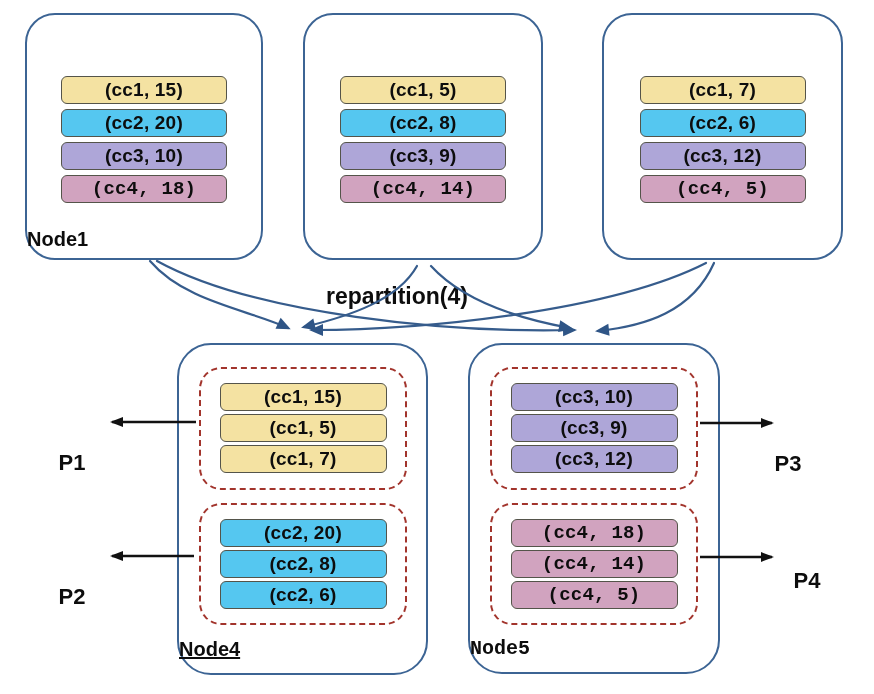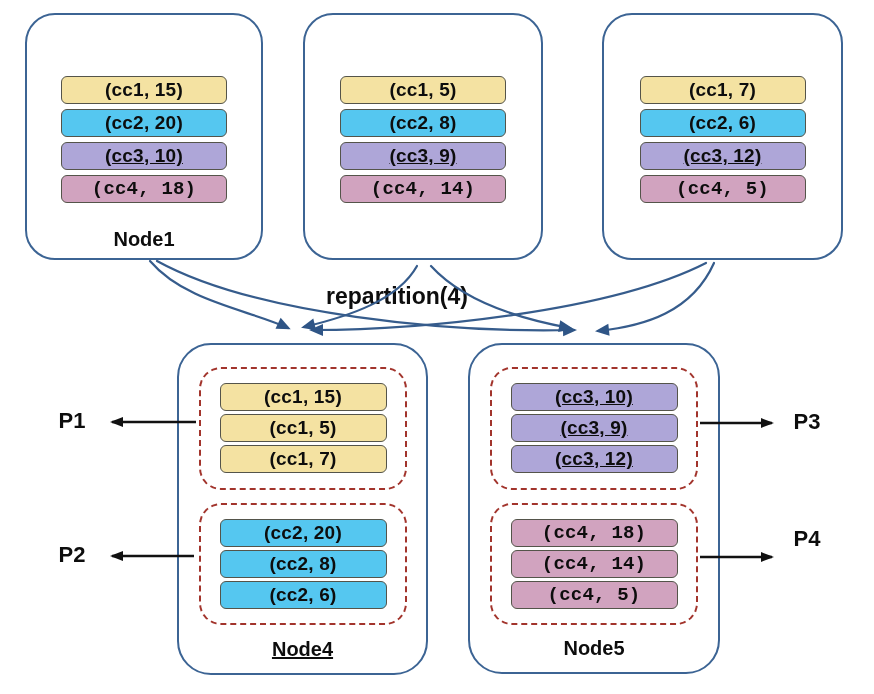--- a/index.html
+++ b/index.html
@@ -21,39 +21,39 @@
   }
   .row {
     height:28px; display:flex; align-items:center; justify-content:center;
     border:1.5px solid #54544a; border-radius:6px;
     font-weight:bold; font-size:19px; color:#0d0d0d; letter-spacing:0.2px;
   }
   .top-rows .row { width:166px; }
   .group .row { width:167px; }
   .cc1 { background:var(--cc1, #F4E2A2); }
   .cc2 { background:var(--cc2, #55C7F0);text-align:right; }
-  .cc3 { background:var(--cc3, #AEA6D8);text-decoration:underline; }
+  .cc3 { background:var(--cc3, #AEA6D8); }
   .cc4 { background:var(--cc4, #D1A3BF);font-family:Liberation Mono, monospace; }
   .node-label {
-    position:absolute; bottom:7px; left:0; right:0; text-align:center;
+    position:absolute; bottom:7px; left:0; right:0; 
     font-weight:bold; font-size:20px; color:#0d0d0d;
   }
   .group {
     position:absolute; left:20px; width:208px;
     border:2.5px dashed var(--group-border, #A2342C); border-radius:22px;
     display:flex; flex-direction:column; align-items:center;
     gap:3px; padding:14px 0;
   }
   .op-label {
     position:absolute; left:297px; top:283px; width:200px; text-align:center;
     font-weight:bold; font-size:23px; color:#0d0d0d;
   }
   .p-label {
     position:absolute; width:56px; text-align:center;
-    font-weight:bold; font-size:22px; color:#0d0d0d;
+    font-weight:bold; font-size:22px; color:#0d0d0d;margin-top:42px;
   }
   svg.overlay {
     position:absolute; left:0; top:0; width:874px; height:694px;
     pointer-events:none; z-index:5;
   }
 </style>
 </head>
 <body>
 
 <div class="canvas">
@@ -131,21 +131,21 @@
     <div class="group" style="top:22px; height:123px;">
       <div class="row cc3">(cc3, 10)</div>
       <div class="row cc3">(cc3, 9)</div>
       <div class="row cc3">(cc3, 12)</div>
     </div>
     <div class="group" style="top:158px; height:122px;">
       <div class="row cc4">(cc4, 18)</div>
       <div class="row cc4">(cc4, 14)</div>
       <div class="row cc4">(cc4, 5)</div>
     </div>
-    <div class="node-label" style="bottom:12px;">Node5</div>
+    <div class="node-label" style="bottom:12px;font-family:Liberation Mono, monospace;">Node5</div>
   </div>
 
   <div class="p-label" style="left:44px; top:408px;">P1</div>
   <div class="p-label" style="left:44px; top:542px;">P2</div>
-  <div class="p-label" style="left:779px; top:409px;">P3</div>
+  <div class="p-label" style="left:760px; top:409px;">P3</div>
   <div class="p-label" style="left:779px; top:526px;">P4</div>
 
 </div>
 
 </body></html>

